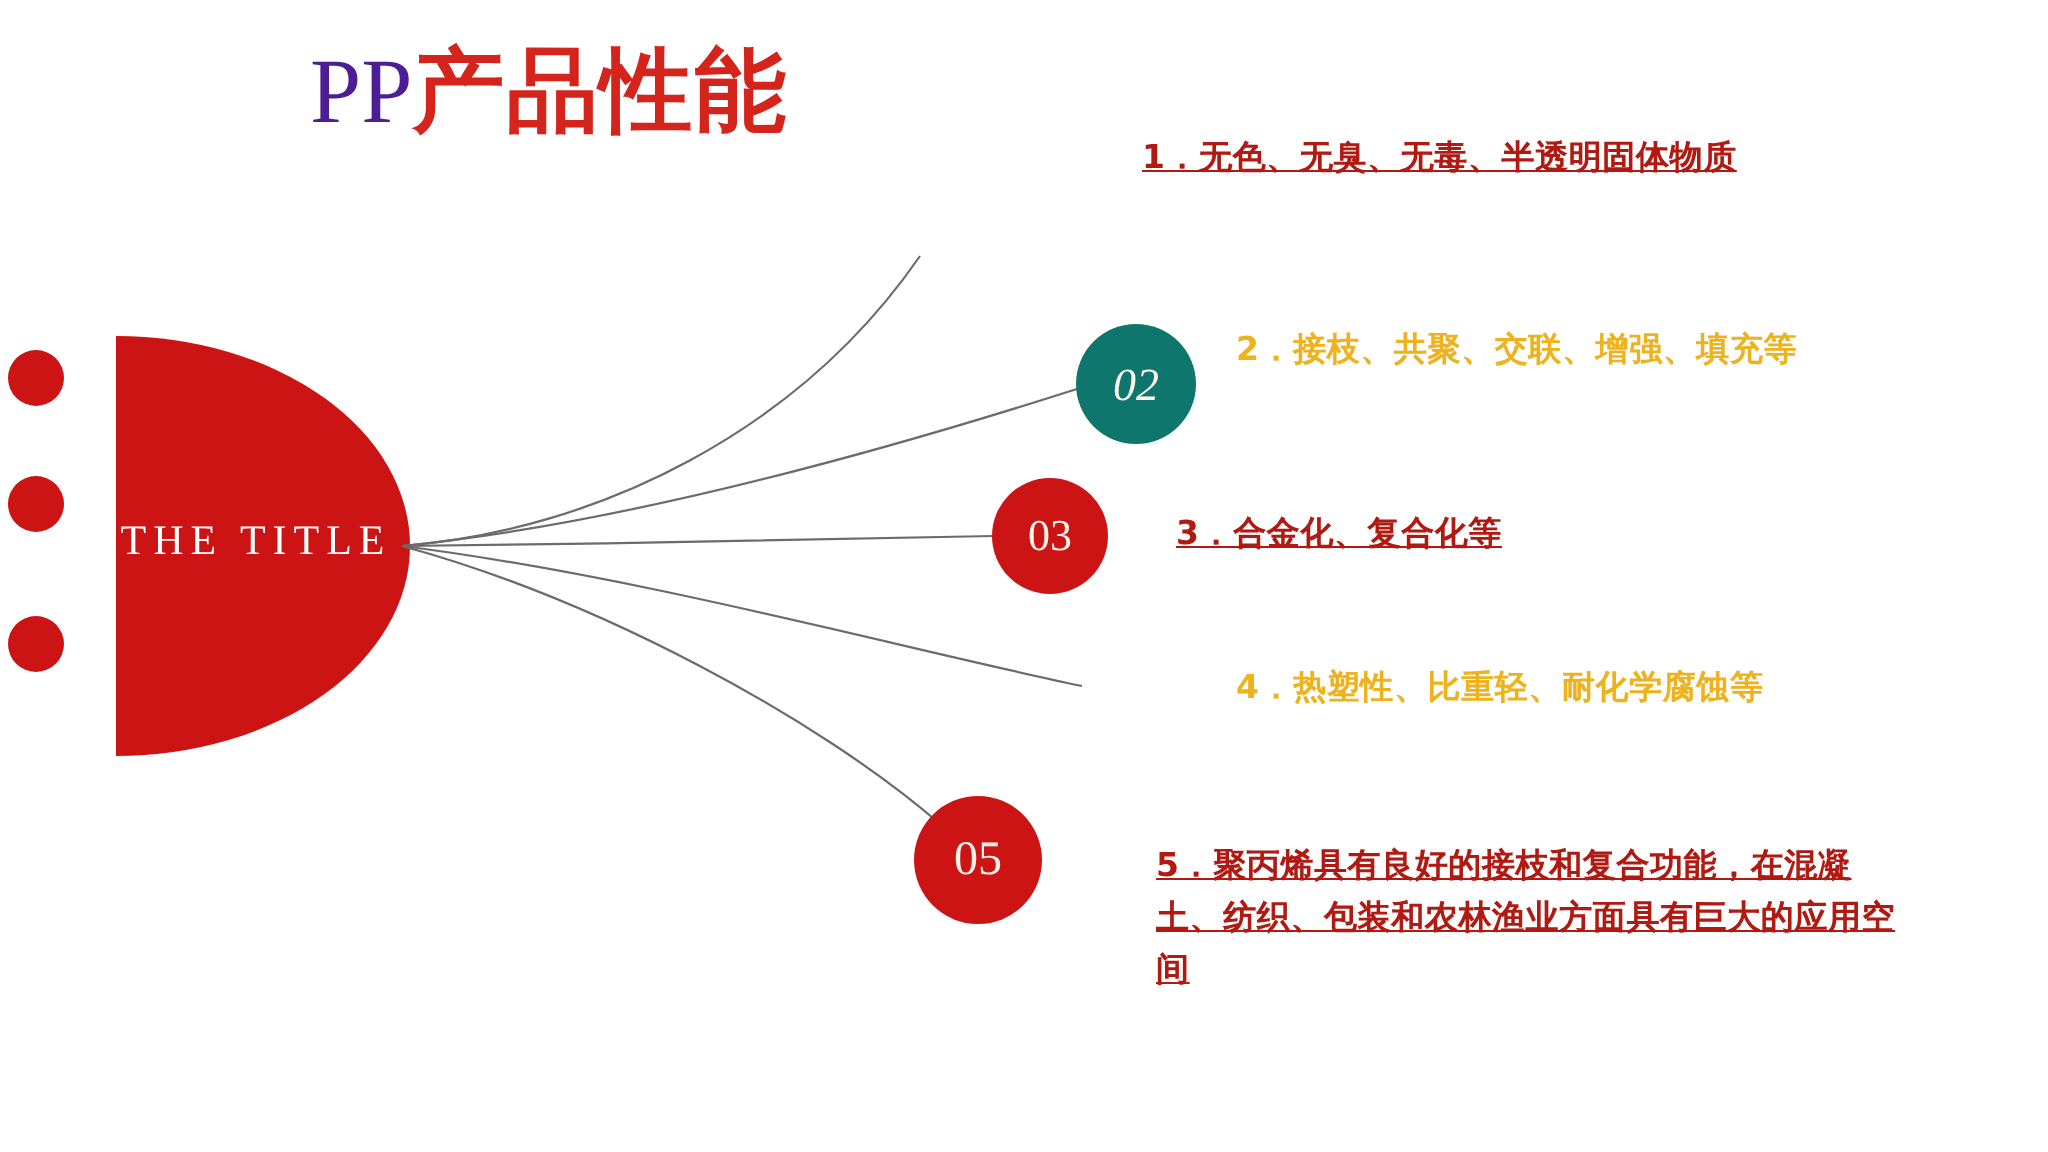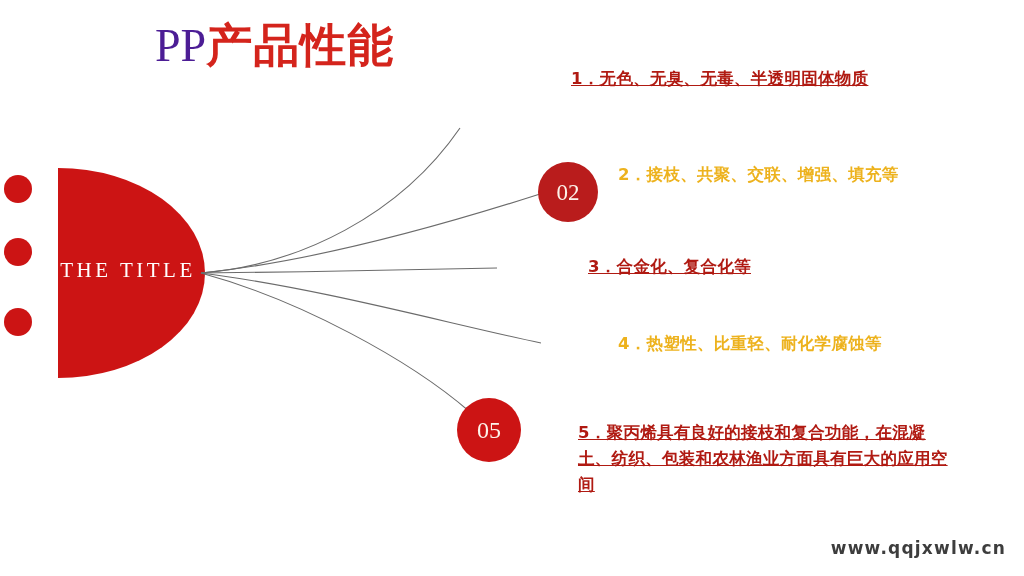--- a/index.html
+++ b/index.html
@@ -90,21 +90,21 @@
     position: absolute;
     border-radius: 50%;
     display: flex;
     align-items: center;
     justify-content: center;
     font-family: "Liberation Serif", "DejaVu Serif", serif;
     color: #fdf3ea;
     line-height: 1;
   }
   .bubble.red  { background: #cc1414; }
-  .bubble.gold { background: #b91c1c; }
+  .bubble.gold { background: #0f766e; font-style: italic; }
 
   .bubble.b1 { left: 457px; top: 92px;  width: 57px; height: 57px; font-size: 23px; }
   .bubble.b2 { left: 538px; top: 162px; width: 60px; height: 60px; font-size: 23px; }
   .bubble.b3 { left: 496px; top: 239px; width: 58px; height: 58px; font-size: 22px; }
   .bubble.b4 { left: 538px; top: 318px; width: 60px; height: 60px; font-size: 23px; }
   .bubble.b5 { left: 457px; top: 398px; width: 64px; height: 64px; font-size: 24px; }
 
   
   .desc {
     position: absolute;
@@ -156,23 +156,23 @@
     <g fill="none" stroke="#6b6b6b" stroke-width="1.1">
       <path d="M201,273 C300,265 400,215 460,128"></path>
       <path d="M201,273 C310,262 440,226 540,194"></path>
       <path d="M201,273 C300,272 420,270 497,268"></path>
       <path d="M201,273 C320,288 450,324 541,343"></path>
       <path d="M201,273 C300,300 410,360 470,412"></path>
     </g>
   </svg>
 
   <div class="bubble gold b2">02</div>
+  <div class="bubble red  b3">03</div>
   <div class="bubble red  b5">05</div>
 
   <div class="desc red  t1">1．无色、无臭、无毒、半透明固体物质</div>
   <div class="desc gold t2">2．接枝、共聚、交联、增强、填充等</div>
   <div class="desc red  t3">3．合金化、复合化等</div>
   <div class="desc gold t4">4．热塑性、比重轻、耐化学腐蚀等</div>
   <div class="desc red  t5">5．聚丙烯具有良好的接枝和复合功能，在混凝土、纺织、包装和农林渔业方面具有巨大的应用空间</div>
 
-  <div class="watermark">www.qqjxwlw.cn</div>
 
 </div>
 
 </body></html>

